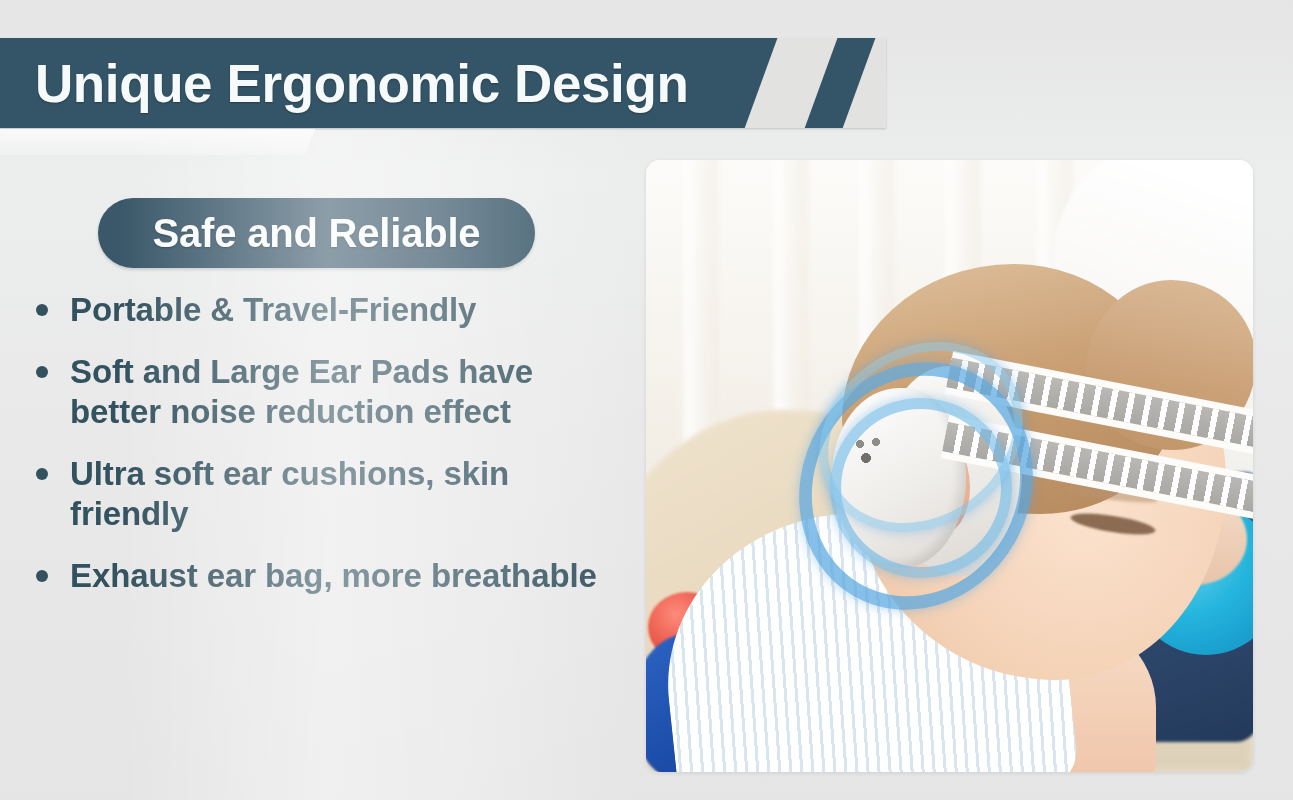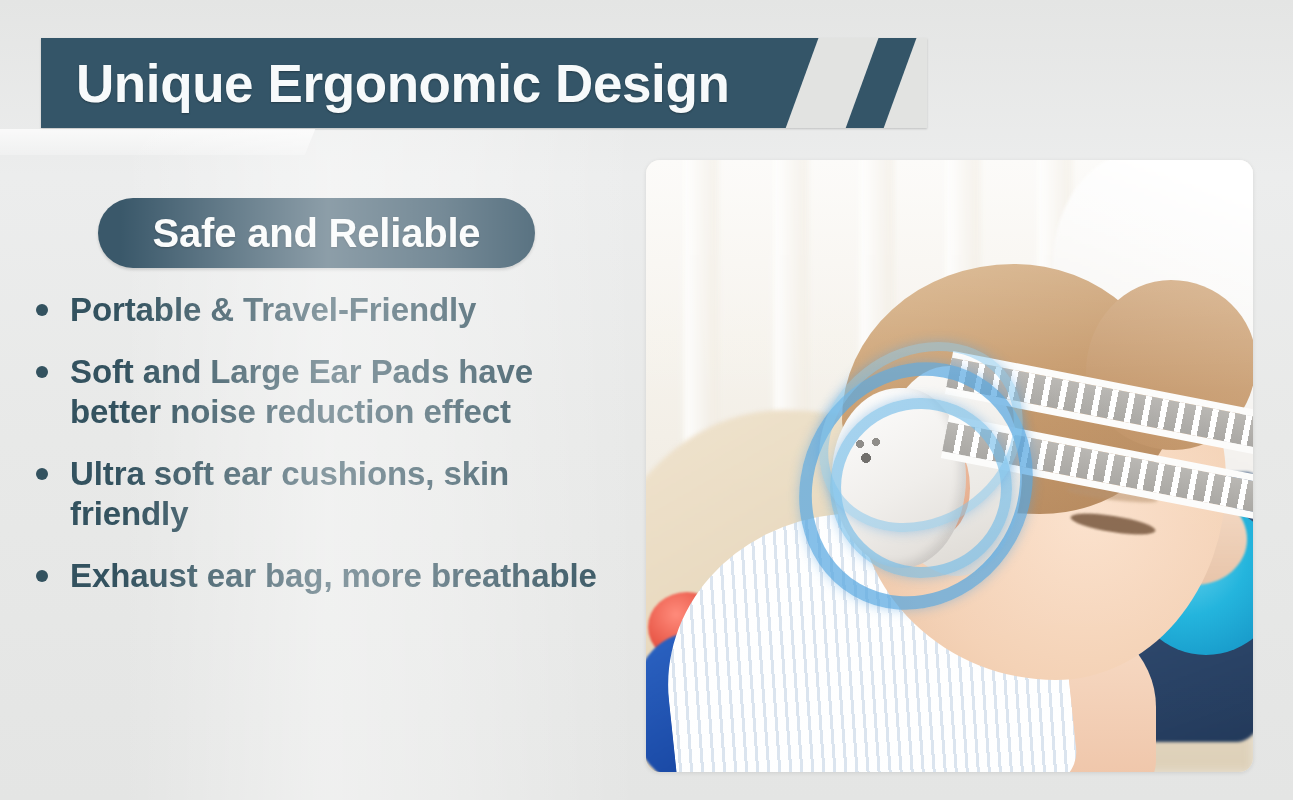--- a/index.html
+++ b/index.html
@@ -45,21 +45,20 @@
   
   .banner {
     position: absolute;
     left: 0;
     top: 38px;
     width: 886px;
     height: 90px;
     background: #345568;
     overflow: hidden;
     box-shadow: 0 1px 2px rgba(0,0,0,0.18);
-    margin-left: 41px;
   }
   .banner-title {
     position: absolute;
     left: 35px;
     top: 50%;
     transform: translateY(-50%);
     color: #f7fafb;
     font-size: 53px;
     font-weight: bold;
     letter-spacing: -0.4px;

